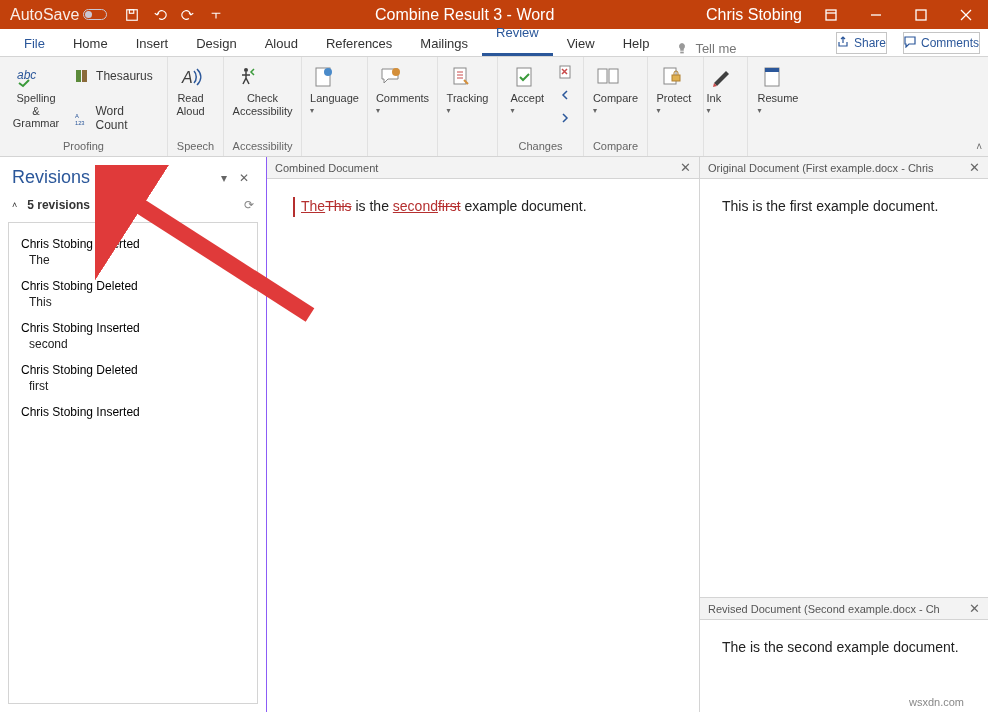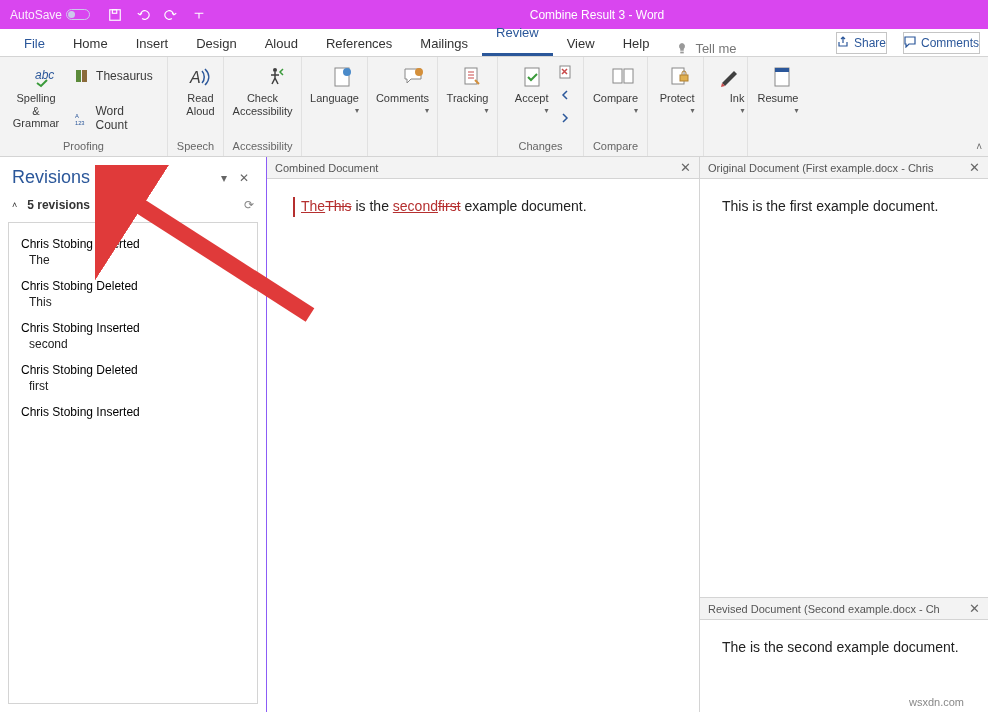--- a/index.html
+++ b/index.html
@@ -1,19 +1,19 @@
 <!DOCTYPE html>
 <html><head>
 <meta charset="utf-8">
 <style>
   * { box-sizing: border-box; margin: 0; padding: 0; font-family: "Segoe UI", Arial, sans-serif; }
   body { width: 988px; height: 712px; background: #fff; overflow: hidden; position: relative; font-size: 12px; }
 
   
-  .titlebar { height: 29px; background: #d946ef; color: #fff; display: flex; align-items: center; font-size: 12px; }
+  .titlebar { height: 29px; background: #c2410c; color: #fff; display: flex; align-items: center; font-size: 16px; }
   .titlebar .left { display: flex; align-items: center; gap: 10px; padding-left: 10px; }
   .autosave { display: flex; align-items: center; gap: 4px; opacity: .9; }
   .autosave .toggle { width: 24px; height: 11px; border: 1px solid #cbd6ea; border-radius: 6px; position: relative; }
   .autosave .toggle::after { content:""; position:absolute; left:1px; top:1px; width:7px; height:7px; border-radius:50%; background:#cbd6ea; }
   .qat { display:flex; gap:14px; margin-left:8px; }
   .qat-icon { width:14px; height:14px; display:flex; align-items:center; justify-content:center; }
   .qat-icon svg { width:14px; height:14px; fill:none; stroke:#fff; stroke-width:1.3; }
   .titlebar .center { flex:1; text-align:center; }
   .titlebar .right { display:flex; align-items:center; }
   .winbtn { width:45px; height:29px; display:flex; align-items:center; justify-content:center; }
@@ -29,21 +29,21 @@
   .tellme { display:flex; align-items:center; gap:6px; color:#777; font-size:13px; padding:0 12px; }
   .tellme svg { width:14px; height:14px; fill:#888; }
   .rbtn { border:1px solid #c5c5c5; padding:3px 0; margin:0 8px 2px; font-size:12px; color:#2b579a; display:flex; align-items:flex-start; gap:5px; background:#fff; }
   .rbtn svg { width:12px; height:12px; fill:#2b579a; }
 
   
   .ribbon { height:100px; background:#f3f3f3; border-bottom:1px solid #d4d4d4; display:flex; position:relative; }
   .group { border-right:1px solid #e1e1e1; padding:4px 6px 2px; display:flex; flex-direction:column; align-items:center; justify-content:space-between; }
   .group-controls { display:flex; align-items:flex-start; gap:4px; }
   .group-label { font-size:11px; color:#666; padding:2px 0; text-align:center; width:100%; }
-  .bigbtn { display:flex; flex-direction:column; align-items:flex-end; justify-content:flex-start; padding:3px 6px; min-width:50px; font-size:11px; color:#3a3a3a; text-align:center; line-height:1.15; gap:2px; }
+  .bigbtn { display:flex; flex-direction:column; align-items:flex-start; justify-content:flex-start; padding:3px 6px; min-width:50px; font-size:11px; color:#3a3a3a; text-align:center; line-height:1.15; gap:2px; }
   .bigbtn .icn { width:30px; height:26px; display:flex; align-items:center; justify-content:center; }
   .bigbtn svg { width:24px; height:24px; }
   .smallbtn { display:flex; align-items:center; gap:6px; font-size:12px; color:#3a3a3a; padding:3px 4px; }
   .smallbtn svg { width:16px; height:16px; }
   .stack { display:flex; flex-direction:column; gap:14px; }
   .dd-caret { font-size:8px; color:#666; line-height:1; }
   .collapse-caret { position:absolute; right:6px; bottom:4px; font-size:10px; color:#666; }
 
   
   .main { height:555px; display:flex; border-top:0; }
@@ -109,20 +109,45 @@
           </svg>
         </span>
       <span class="qat-icon">
           <svg viewBox="0 0 16 16">
             <path d="M3 6h10M8 6v6"></path>
           </svg>
         </span>
     </div>
   </div>
   <div class="center">Combine Result 3  -  Word</div>
+  <div class="right">
+    <span class="username">Chris Stobing</span>
+    <div class="winbtn">
+        <svg viewBox="0 0 12 12">
+          <rect x="1" y="1" width="10" height="10"></rect>
+          <line x1="1" y1="4" x2="11" y2="4"></line>
+        </svg>
+      </div>
+    <div class="winbtn">
+        <svg viewBox="0 0 12 12">
+          <line x1="1" y1="6" x2="11" y2="6"></line>
+        </svg>
+      </div>
+    <div class="winbtn">
+        <svg viewBox="0 0 12 12">
+          <rect x="1" y="1" width="10" height="10"></rect>
+        </svg>
+      </div>
+    <div class="winbtn">
+        <svg viewBox="0 0 12 12">
+          <line x1="1" y1="1" x2="11" y2="11"></line>
+          <line x1="11" y1="1" x2="1" y2="11"></line>
+        </svg>
+      </div>
+  </div>
 </div>
 
 <div class="ribbon-tabs">
   <div class="tab file">File</div>
   <div class="tab">Home</div>
   <div class="tab">Insert</div>
   <div class="tab">Design</div>
   <div class="tab">Aloud</div>
   <div class="tab">References</div>
   <div class="tab">Mailings</div>

